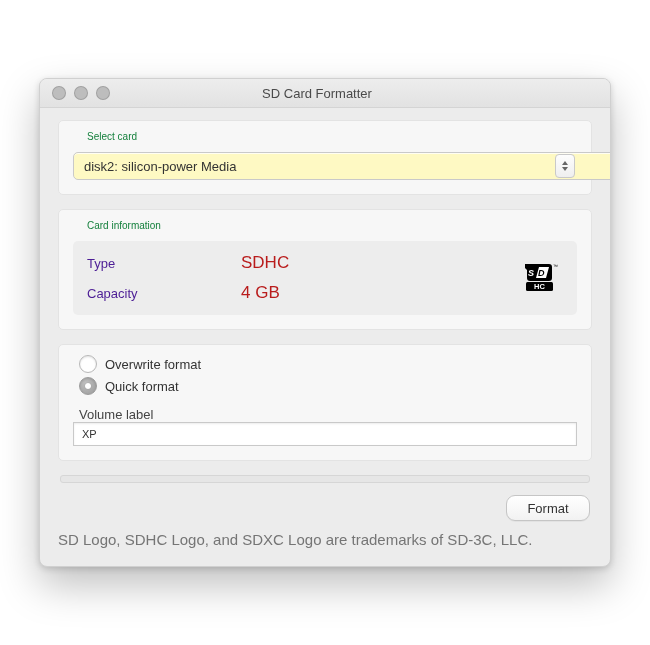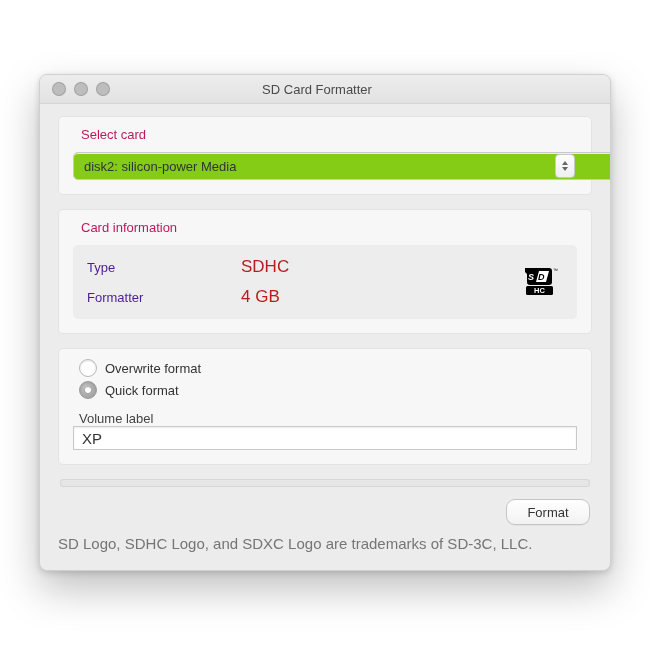--- a/index.html
+++ b/index.html
@@ -60,32 +60,32 @@
     padding: 12px 18px 8px 18px;
   }
   .group {
     background: #f7f7f7;
     border: 1px solid #e3e3e3;
     border-radius: 5px;
     padding: 10px 14px 14px 14px;
     margin-bottom: 14px;
   }
   .group-label {
-    font-size: 13px;
-    color: #be185d;
+    font-size: 10px;
+    color: #15803d;
     margin-bottom: 10px;
-    margin-left: 8px;
+    margin-left: 14px;
   }
   .select-wrap {
     position: relative;
   }
   .select {
     width: 100%;
     height: 26px;
-    background: #84cc16;
+    background: #fef9c3;
     border: 1px solid #c9c9c9;
     border-radius: 5px;
     padding: 0 30px 0 10px;
     font-size: 13px;
     color: #333;
     display: flex;
     align-items: center;
     box-shadow: inset 0 1px 0 rgba(255,255,255,0.8);
   }
   .stepper {
@@ -160,21 +160,21 @@
     margin: 12px 0 0 6px;
     font-size: 13px;
     color: #444;
   }
   .text-input {
     width: 100%;
     height: 24px;
     border: 1px solid #c9c9c9;
     background: #fff;
     padding: 0 8px;
-    font-size: 15px;
+    font-size: 11px;
     color: #333;
     box-sizing: border-box;
     box-shadow: inset 0 1px 2px rgba(0,0,0,0.08);
   }
   .progress-track {
     height: 6px;
     background: #e6e6e6;
     border: 1px solid #d6d6d6;
     border-radius: 3px;
     margin: 0 2px 12px 2px;
@@ -238,21 +238,21 @@
             <svg width="44" height="30" viewBox="0 0 44 30">
               <path d="M6 2 H30 Q33 2 33 5 V16 Q33 19 30 19 H11 Q8 19 8 16 V8 L6 6 Z" fill="#000"></path>
               <text x="9" y="14" fill="#fff" font-family="Arial" font-size="9" font-weight="900" font-style="italic">S</text>
               <path d="M20 5 L30 5 L27 16 L17 16 Z" fill="#fff"></path>
               <text x="19" y="14" fill="#000" font-family="Arial" font-size="9" font-weight="900" font-style="italic">D</text>
               <text x="34" y="6" fill="#000" font-family="Arial" font-size="5">™</text>
               <rect x="7" y="20" width="27" height="9" rx="1.5" fill="#000"></rect>
               <text x="20.5" y="27" fill="#fff" font-family="Arial" font-size="7.5" font-weight="900" text-anchor="middle">HC</text>
             </svg>
           </div>
-          <div class="info-label">Formatter</div>
+          <div class="info-label">Capacity</div>
           <div class="info-value">4 GB</div>
         </div>
       </div>
 
       <div class="group">
 
         <div class="radio-row">
           <div class="radio"></div>
           <span>Overwrite format</span>
         </div>

